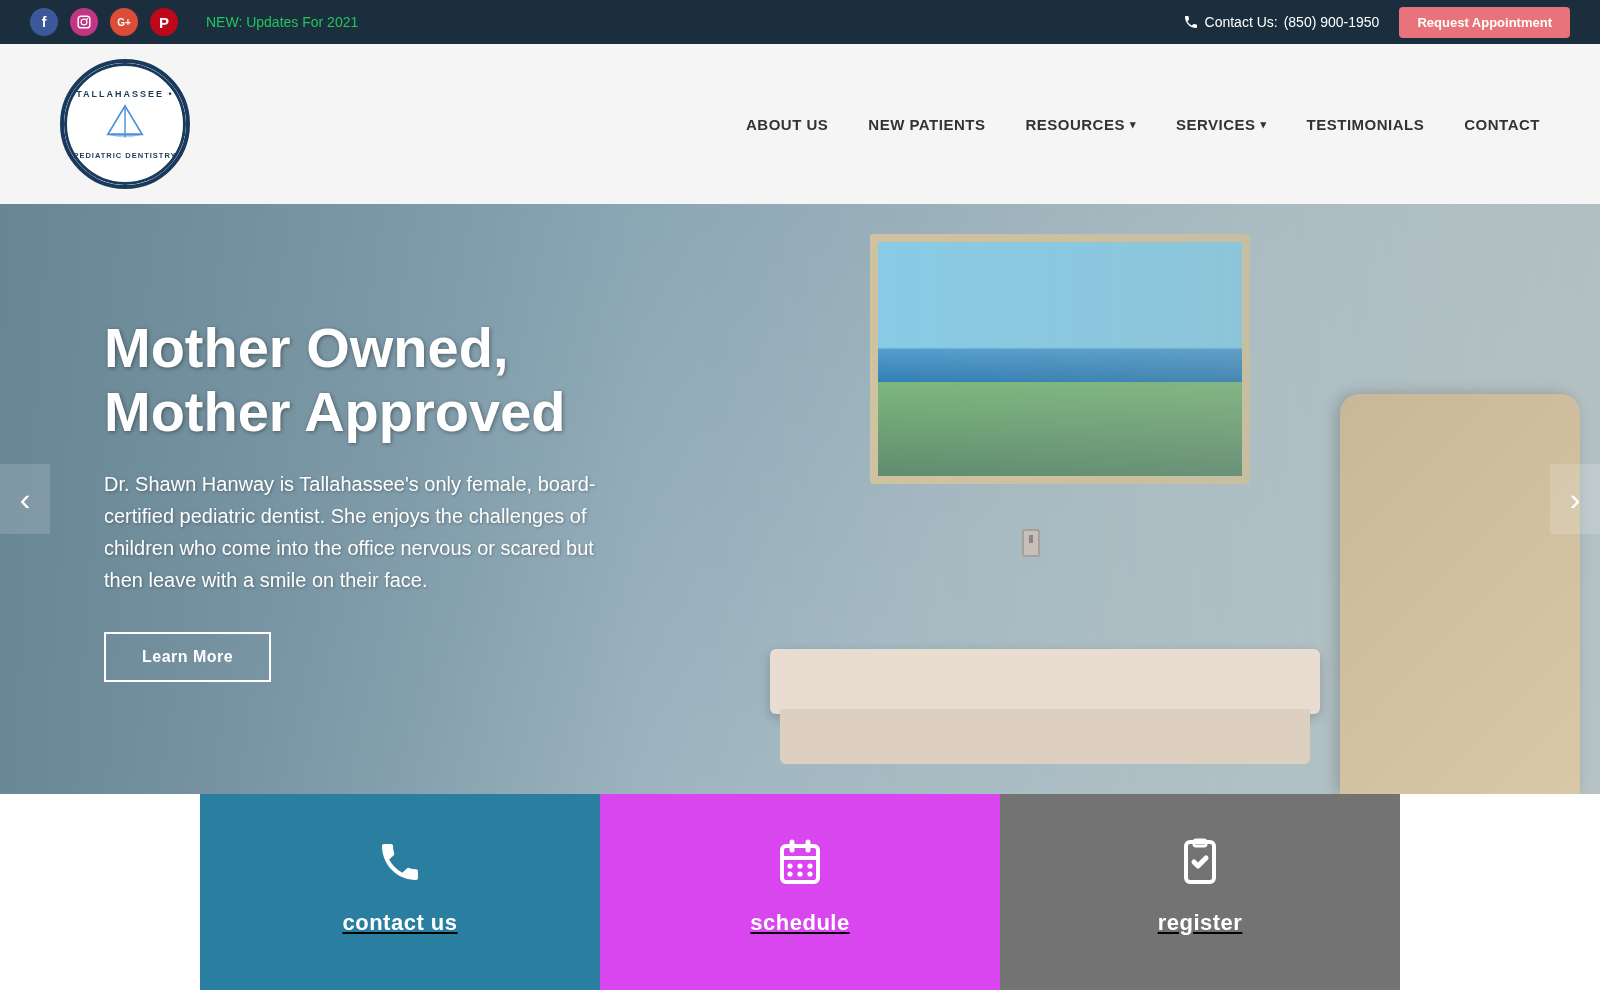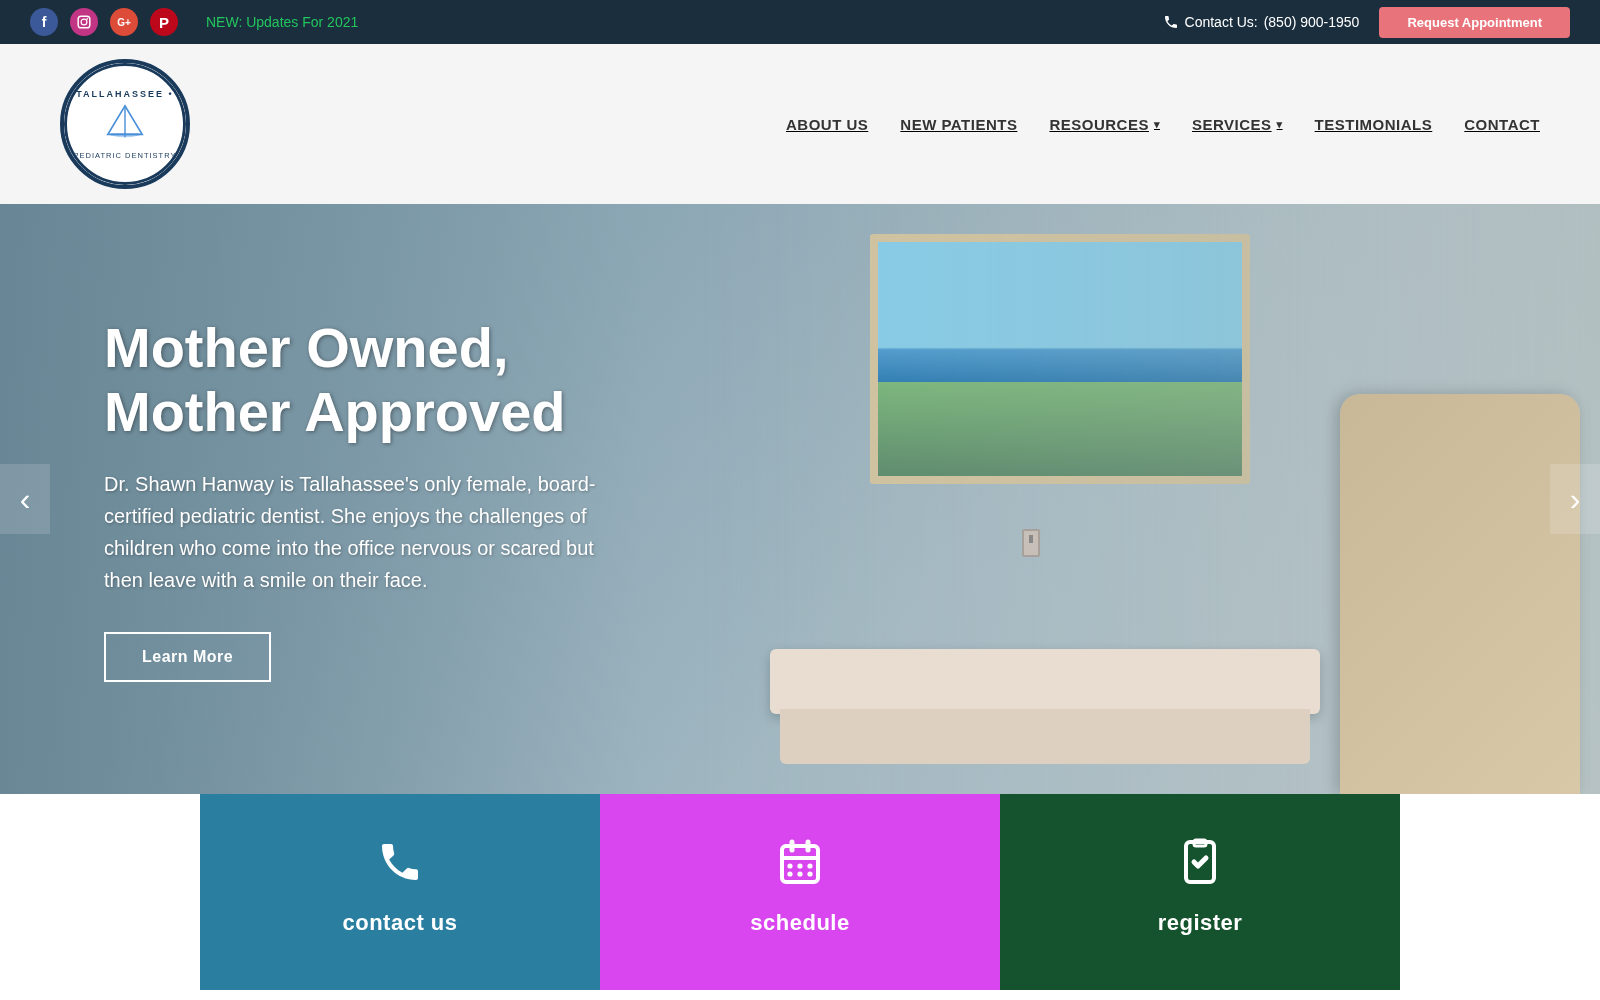--- a/index.html
+++ b/index.html
@@ -24,21 +24,21 @@
     .social-ig { background: #c13584; }
     .social-gp { background: #dd4b39; }
     .social-pt { background: #bd081c; }
     .top-bar-news { color: #22c55e; font-size: 14px; margin-left: 16px; }
     .top-bar-right { display: flex; align-items: center; gap: 20px; }
     .contact-phone { color: #ffffff; font-size: 14px; display: flex; align-items: center; gap: 6px; }
     .request-btn {
       background: #e8737a;
       color: white;
       border: none;
-      padding: 8px 28px;
+      padding: 8px 18px;
       border-radius: 4px;
       font-size: 13px;
       cursor: pointer;
       font-weight: 600;
     }
 
     
     .header {
       background: #f5f5f5;
       height: 160px;
@@ -61,24 +61,24 @@
       overflow: hidden;
     }
     .logo-circle-inner {
       text-align: center;
     }
     .logo-top-text {
       font-size: 9px; color: #1a3a5c; font-weight: bold; letter-spacing: 2px;
       text-transform: uppercase; margin-bottom: 2px;
     }
     .logo-bottom-text {
-      font-size: 7.5px; color: #1a3a5c; font-weight: normal; letter-spacing: 1px;
+      font-size: 7.5px; color: #1a3a5c; font-weight: bold; letter-spacing: 1px;
       text-transform: uppercase;
     }
-    nav { display: flex; align-items: flex-start; gap: 32px; text-decoration: underline; }
+    nav { display: flex; align-items: flex-start; gap: 40px; }
     .nav-item {
       font-size: 15px; font-weight: 700; color: #333;
       text-decoration: none; cursor: pointer;
       text-transform: uppercase; letter-spacing: 0.5px;
       display: flex; align-items: center; gap: 5px;
     }
     .dropdown-arrow { font-size: 11px; }
 
     
     .hero {
@@ -150,30 +150,31 @@
     }
     .carousel-arrow-left { left: 0; }
     .carousel-arrow-right { right: 0; }
 
     
     .bottom-cards {
       display: flex;
       height: 206px;
       margin: 0 200px;
       margin-top: -10px;
+      text-decoration: underline;
     }
     .card {
       flex: 1;
       display: flex; flex-direction: column;
       align-items: center; justify-content: center;
       gap: 14px; cursor: pointer;
     }
     .card-contact { background: #2a7fa0; }
     .card-schedule { background: #d946ef; }
-    .card-register { background: #14532d; }
+    .card-register { background: #737373; }
     .card-icon { font-size: 44px; color: white; }
     .card-label {
       color: white; font-size: 22px; font-weight: 600;
       letter-spacing: 0.5px;
     }
 
     
     .icon-svg { width: 48px; height: 48px; fill: white; }
   </style>
 </head>

